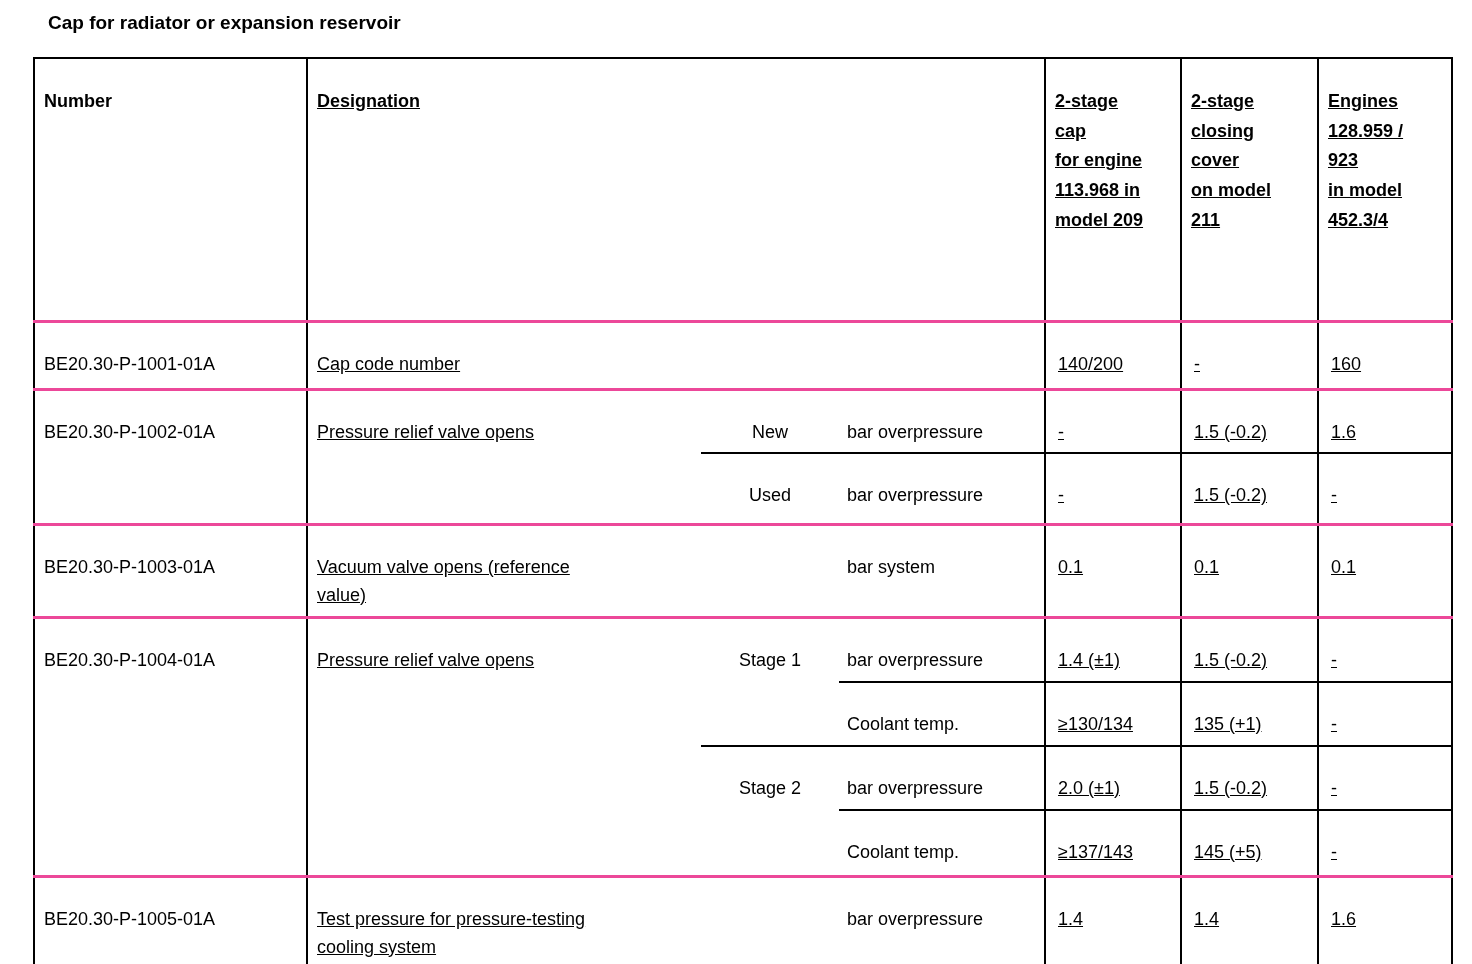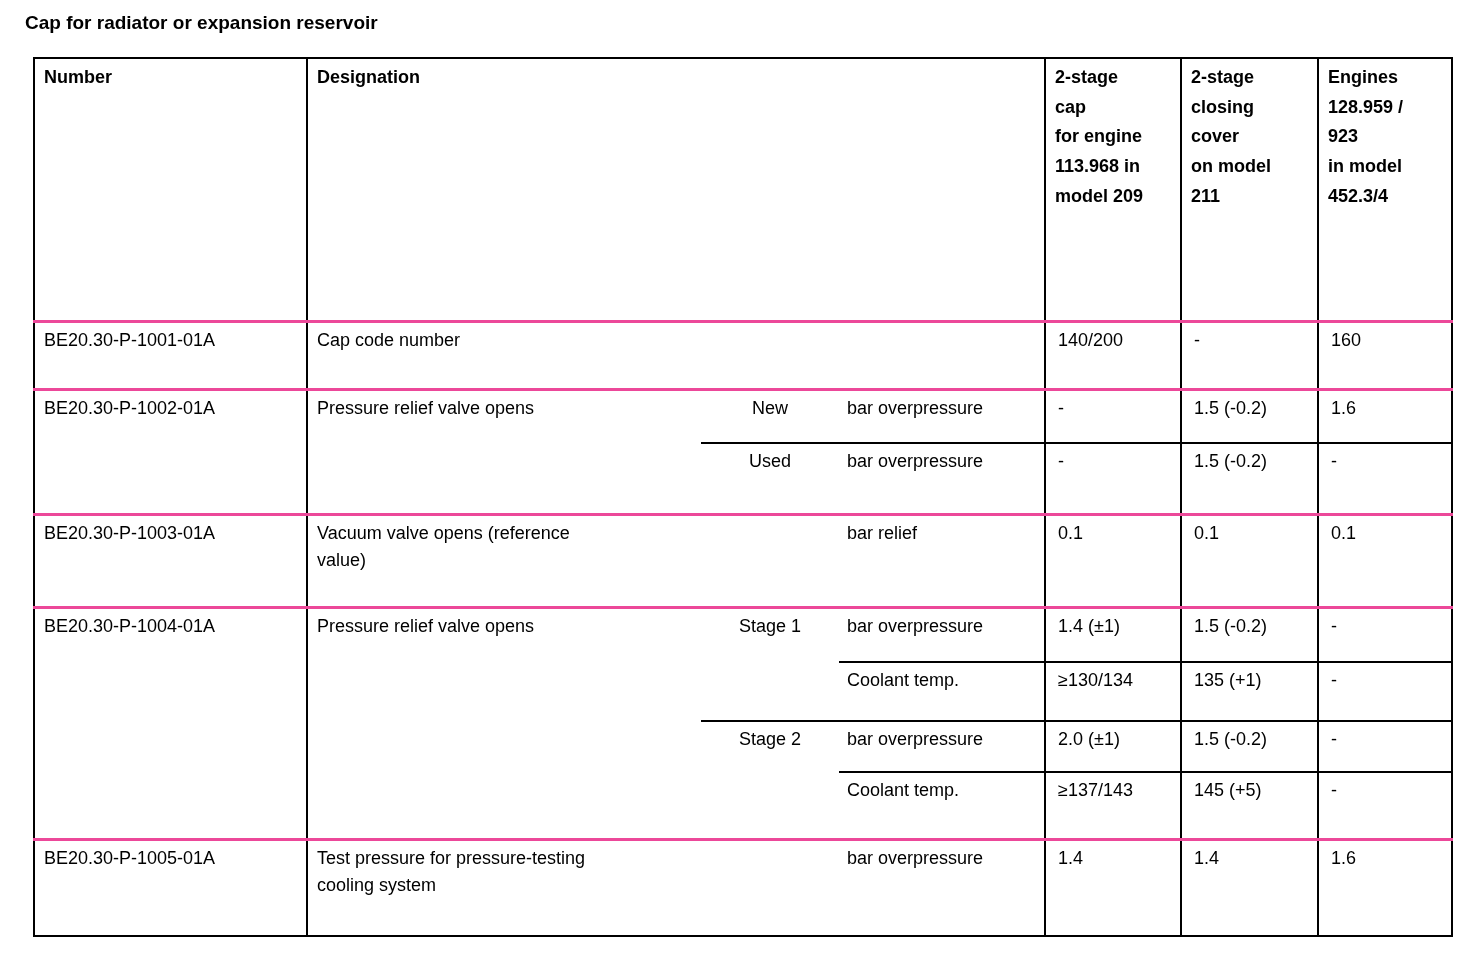--- a/index.html
+++ b/index.html
@@ -11,46 +11,46 @@
   }
   .page {
     position: relative;
     width: 1472px;
     height: 964px;
     background: #ffffff;
     overflow: hidden;
   }
   .doc-title {
     position: absolute;
-    left: 25px;
+    left: 48px;
     top: 12px;
     font-size: 19px;
     font-weight: bold;
     white-space: nowrap;
   }
   table.spec {
     position: absolute;
     left: 33px;
     top: 57px;
     border-collapse: collapse;
     table-layout: fixed;
     width: 1418px;
     border: 2px solid #000;
   }
   td {
     border: 0 solid #000;
     vertical-align: top;
-    padding: 4px 8px 6px 9px;
+    padding: 28px 8px 6px 9px;
     font-size: 18px;
     line-height: 1.55;
     overflow: hidden;
     box-sizing: border-box;
   }
   
-  td.bl { border-left: 2px solid #000; }
+  td.bl { border-left: 2px solid #000; text-decoration: underline; }
   
   tr.grp > td { border-top: 3px solid #ec4899; }
   
   td.bt { border-top: 2px solid #000; }
   td.hb {
     font-weight: bold;
     line-height: 1.65;
   }
   .pre { white-space: pre-line; }
   td.val { padding-left: 12px; margin-top: 20px; }
@@ -127,21 +127,21 @@
       <td class="bl val bt">-</td>
       <td class="bl val bt">1.5 (-0.2)</td>
       <td class="bl val bt">-</td>
     </tr>
 
     <tr class="grp" style="height:93px">
       <td>BE20.30-P-1003-01A</td>
       <td class="bl" colspan="2">
             <span class="desw">Vacuum valve opens (reference value)</span>
           </td>
-      <td class="unit">bar relief</td>
+      <td class="unit">bar system</td>
       <td class="bl val">0.1</td>
       <td class="bl val">0.1</td>
       <td class="bl val">0.1</td>
     </tr>
 
     <tr class="grp" style="height:55px">
       <td rowspan="4">BE20.30-P-1004-01A</td>
       <td class="bl" rowspan="4">
             <span class="desw">Pressure relief valve opens</span>
           </td>

